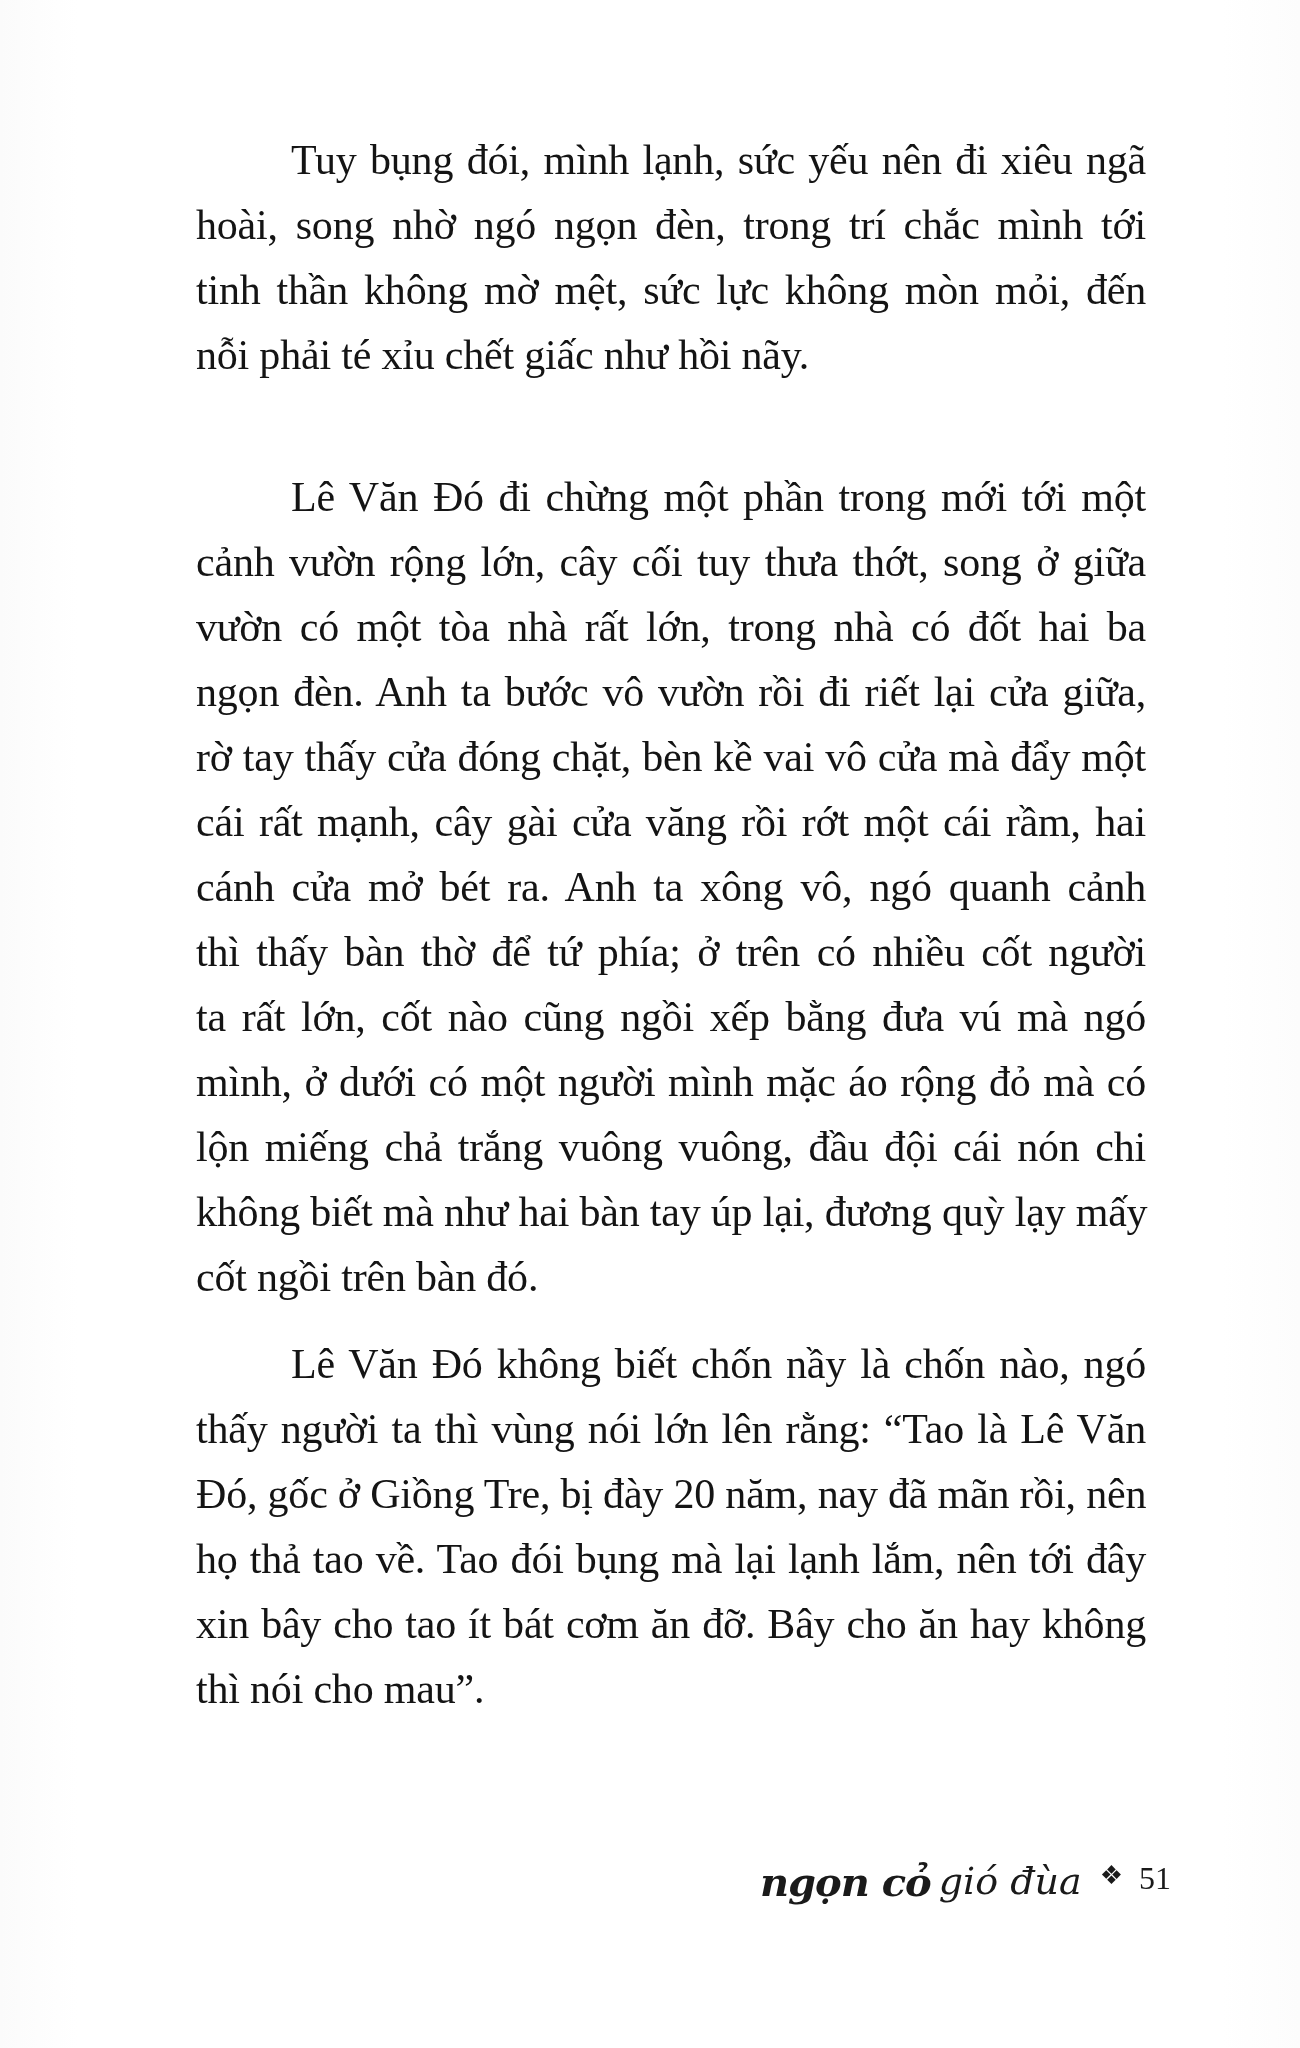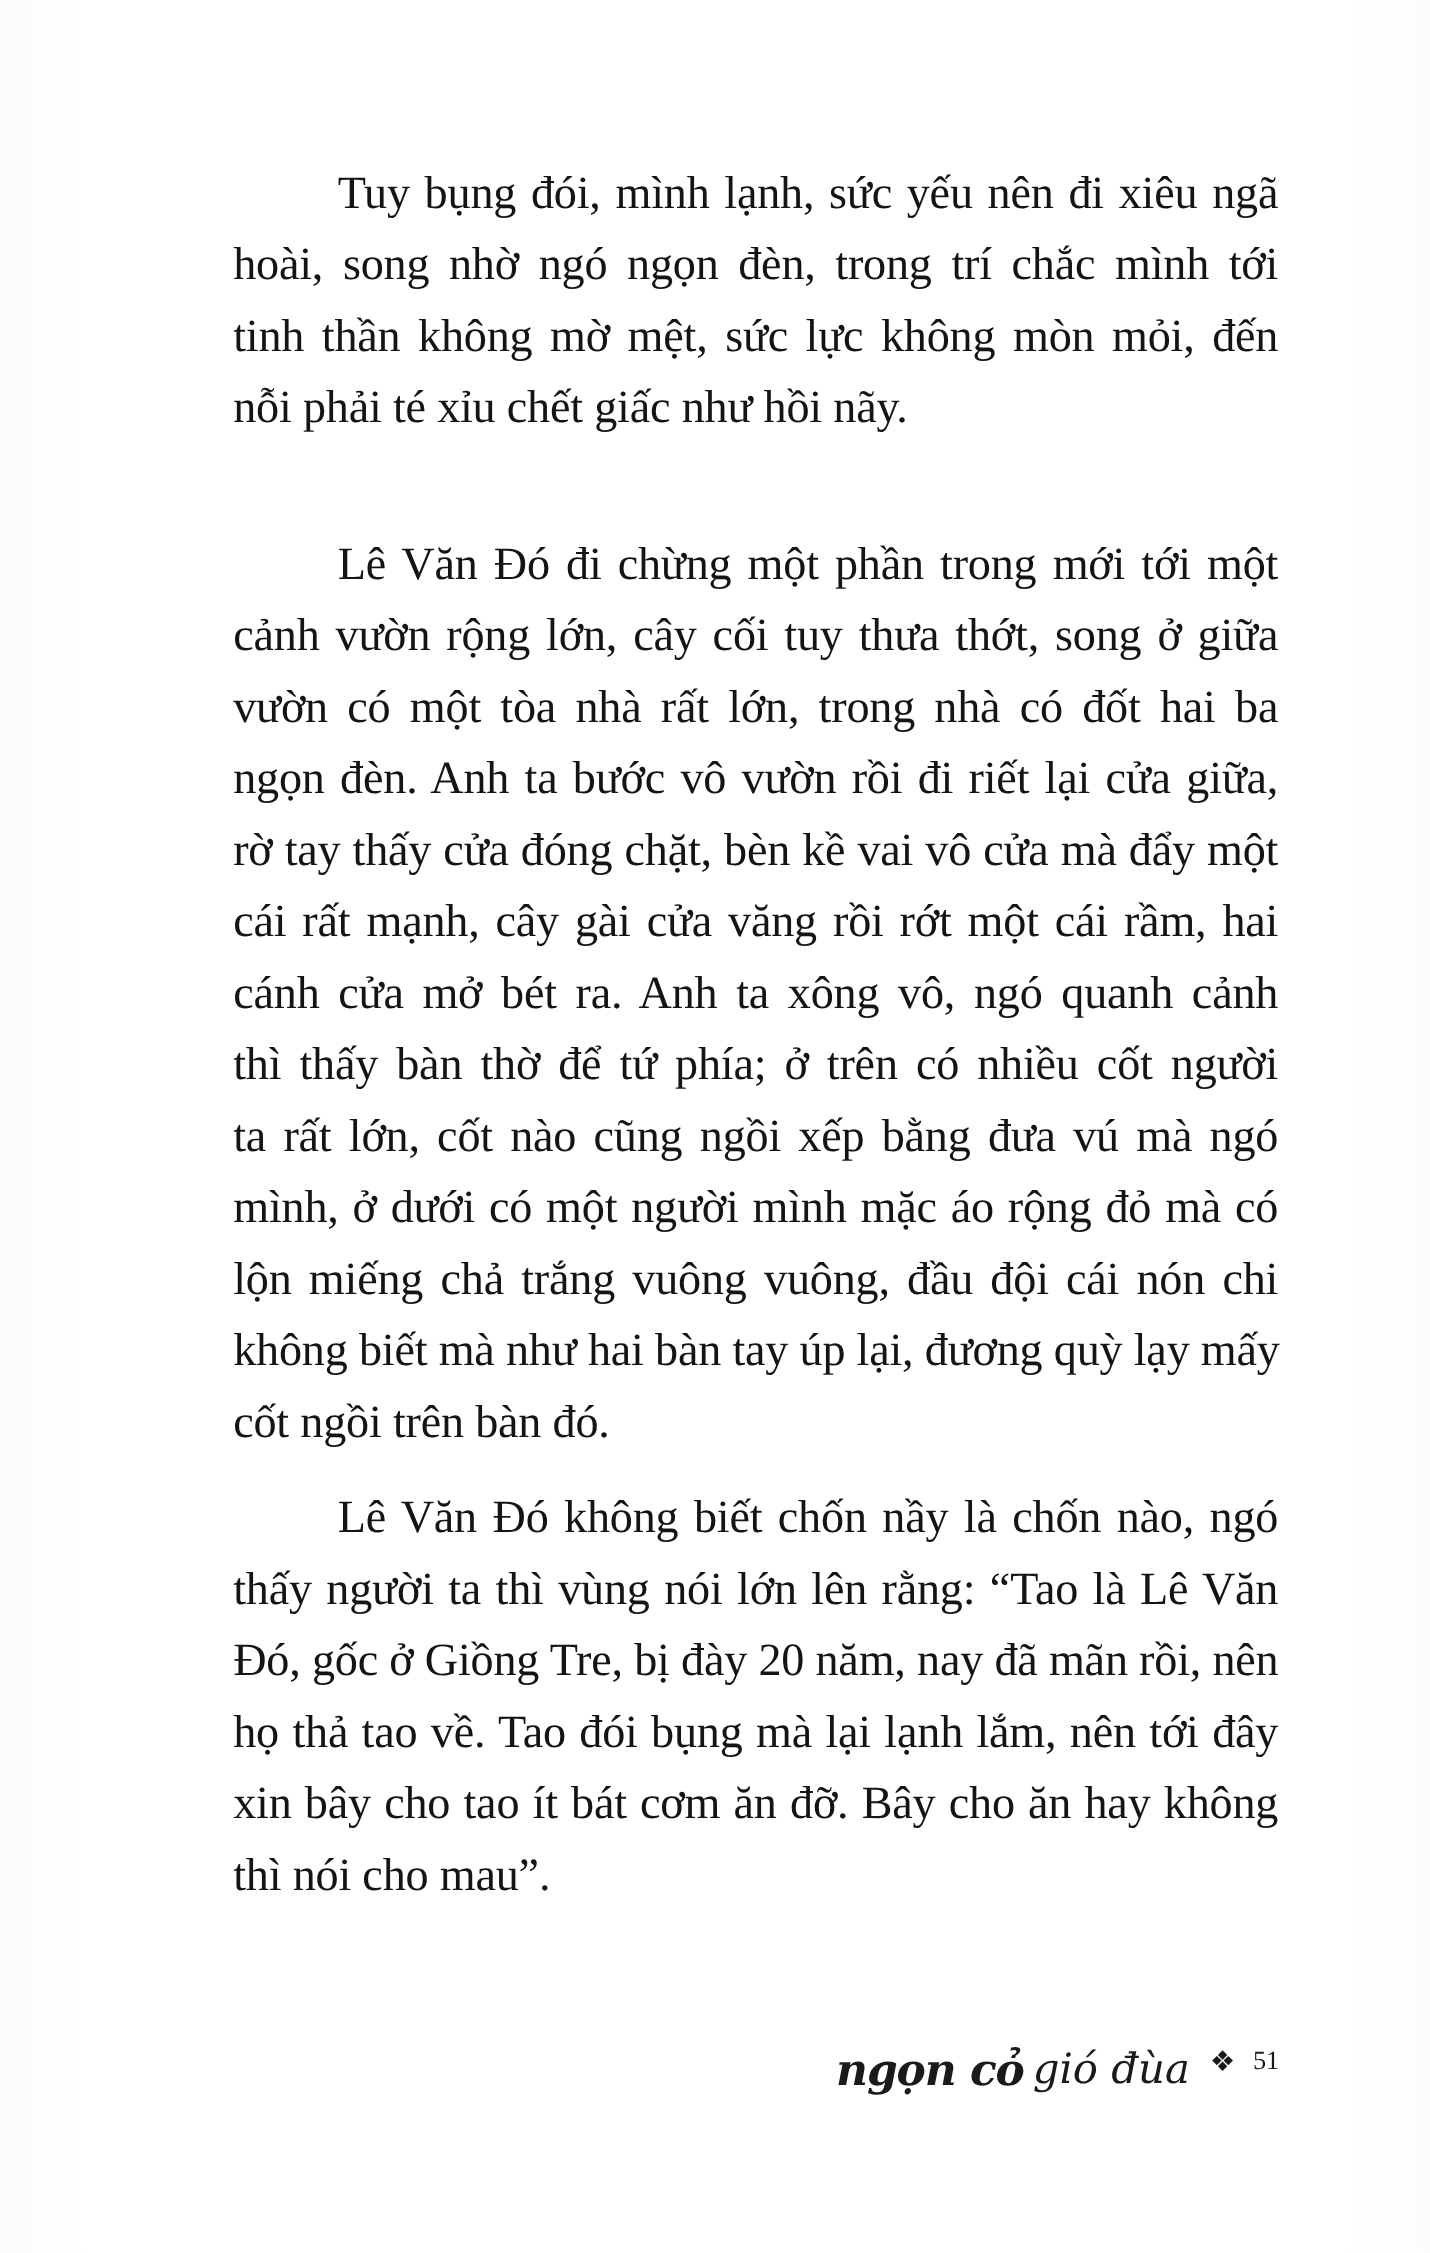--- a/index.html
+++ b/index.html
@@ -26,21 +26,21 @@
       left: 196px;
       top: 128px;
       width: 950px;
       font-family: "Liberation Serif", "DejaVu Serif", serif;
       font-size: 42px;
       line-height: 65px;
       color: #141414;
       letter-spacing: -0.2px;
     }
     .para {
-      margin: 16px;
+      margin: 0;
       text-indent: 0;
     }
     .para .line {
       display: block;
       white-space: nowrap;
       text-align: justify;
       text-align-last: justify;
     }
     .para .line.first {
       padding-left: 95px;
@@ -79,21 +79,21 @@
     }
     .footer .ornament {
       font-family: "DejaVu Sans", sans-serif;
       font-size: 26px;
       margin-left: 18px;
       padding-bottom: 6px;
       line-height: 1;
     }
     .footer .page-number {
       font-family: "Liberation Serif", serif;
-      font-size: 24px;
+      font-size: 32px;
       margin-left: 16px;
       padding-bottom: 4px;
       line-height: 1;
     }
   </style>
 </head>
 <body>
 
 <div class="page">
   <div class="body-text">

